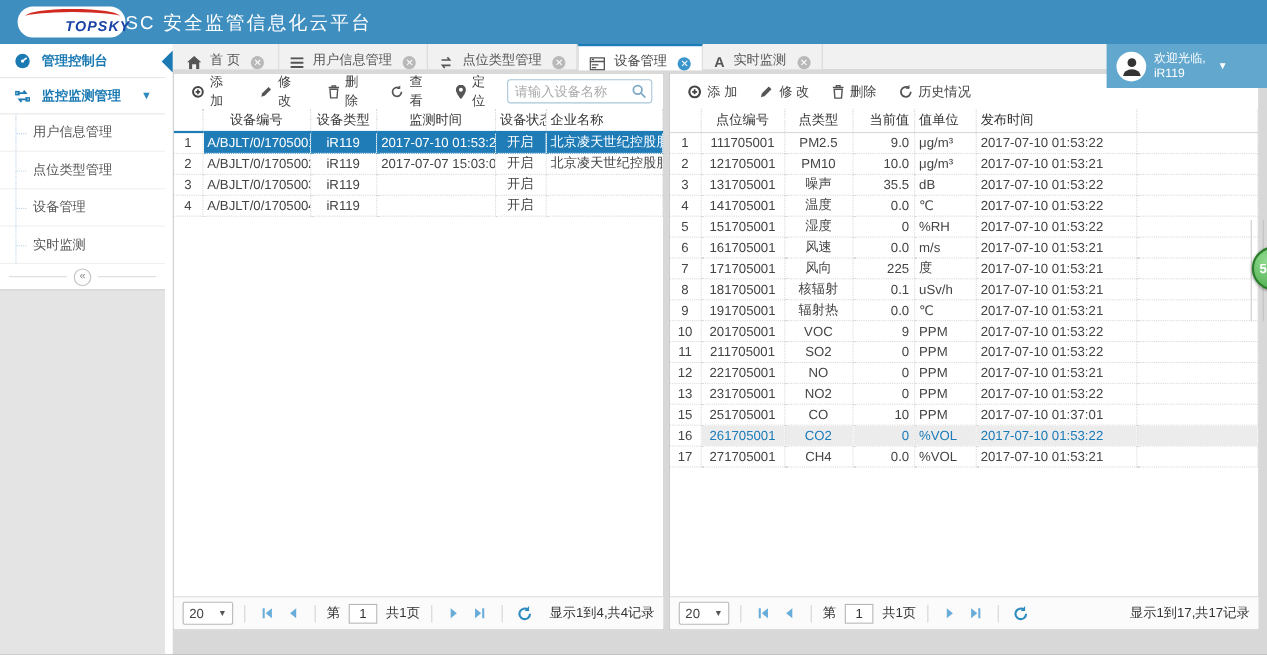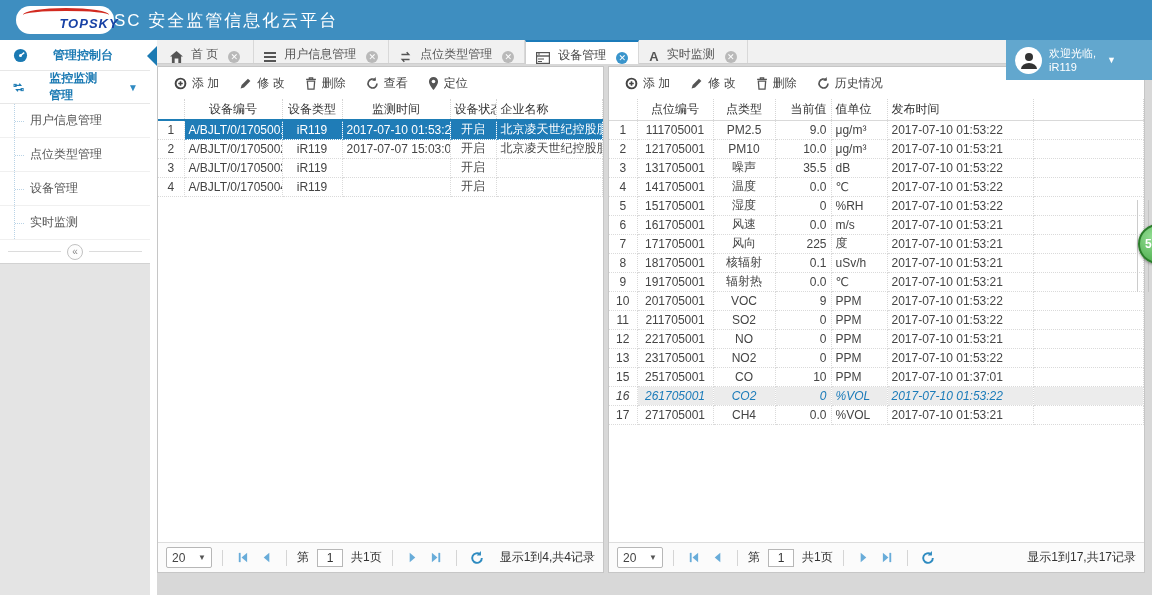--- a/index.html
+++ b/index.html
@@ -21,22 +21,22 @@
              display:flex; align-items:center; gap:7px; padding-left:9px;margin-top:40px; }
   .avatar { width:27px; height:27px; border-radius:50%; background:#fff; flex:0 0 auto;
             display:flex; align-items:center; justify-content:center; overflow:hidden; }
   .welcome { color:#fff; font-size:11px; line-height:14px; }
   .user-caret { color:#fff; font-size:9px; margin-left:4px; }
 
   
   .sidebar { position:absolute; top:40px; left:0; width:150px; bottom:0; background:#fff;
              display:flex; flex-direction:column; z-index:5; }
   .gutter { position:absolute; top:40px; left:150px; width:7px; bottom:0; background:#fff; z-index:4; }
-  .side-item { height:31px; display:flex; align-items:center; padding-left:13px; gap:25px;
-               color:#1b7ab3; font-weight:bold; border-bottom:1px solid #e7e7e7; position:relative; }
+  .side-item { height:31px; display:flex; align-items:center; padding-left:13px; gap:10px;
+               color:#1b7ab3; font-weight:bold; border-bottom:1px solid #e7e7e7; position:relative;text-align:center; }
   .side-item.second { height:33px; }
   .side-chevron { margin-left:auto; margin-right:12px; color:#2f8ac2; font-size:10px; }
   .active-arrow { position:absolute; left:146px; top:6px; width:0; height:0; z-index:6;
                   border-top:10px solid transparent; border-bottom:10px solid transparent;
                   border-right:10px solid #1b7ab3; }
   .side-sub { height:34px; display:flex; align-items:center; padding-left:30px; color:#555;
               border-bottom:1px solid #f0f0f0; position:relative; }
   .side-sub::before { content:""; position:absolute; left:14px; top:0; bottom:0;
                       border-left:1px dotted #b9d3e6; }
   .side-sub::after { content:""; position:absolute; left:15px; top:17px; width:9px;
@@ -81,21 +81,21 @@
   .grid th { height:21px; font-weight:normal; color:#333; background:#fff; padding:0 4px;
              border-right:1px dotted #d5d5d5; border-bottom:1px solid #d9d9d9;
              white-space:nowrap; overflow:hidden; }
   #panel-left .grid th { border-bottom:2px solid #1e7db6; }
   .grid td { height:19px; color:#444; padding:0 4px; border-right:1px dotted #dadada;
              border-bottom:1px dotted #dadada; white-space:nowrap; overflow:hidden; }
   .grid td.cell-num { text-align:center; background:#fff; color:#444; }
   .a-c { text-align:center; } .a-l { text-align:left; } .a-r { text-align:right; }
   tr.row-selected td:not(.cell-num) { background:#1f7cb7; color:#fff;
       border-right-color:#5aa1cd; border-bottom-color:#5aa1cd; }
-  tr.row-hover td { background:#ececec; color:#1b7bb9;font-style:italic; }
+  tr.row-hover td { background:#ececec; color:#1b7bb9; }
   tr.row-hover td.cell-num { color:#444; }
 
   
   .pagination { height:30px; flex:0 0 30px; border-top:1px solid #ddd; background:#fbfbfb;
                 display:flex; align-items:center; padding:4px 8px; gap:5px; }
   .pgsel { width:46px; height:21px; border:1px solid #b7b7b7; border-radius:2px; background:#fff;
            display:flex; align-items:center; justify-content:space-between; padding:0 5px; color:#444; }
   .pgsel .sel-caret { font-size:8px; color:#555; }
   .pg-divider { width:1px; height:16px; background:#d5d5d5; margin:0 5px; }
   .pg-btn { display:flex; align-items:center; padding:0 3px; }
@@ -245,20 +245,27 @@
           </svg>
         <span>查看</span>
       </div>
       <div class="tbtn">
         <svg width="11" height="13" viewBox="0 0 12 16">
             <path d="M6 0a5.6 5.6 0 0 0-5.6 5.6C.4 10 6 16 6 16s5.6-6 5.6-10.4A5.6 5.6 0 0 0 6 0z" fill="#555"></path>
             <circle cx="6" cy="5.6" r="2.2" fill="#fff"></circle>
           </svg>
         <span>定位</span>
       </div>
+      <div class="search-wrap">
+        <input class="search-input" type="text" placeholder="请输入设备名称" style="">
+        <svg class="search-ic" width="14" height="14" viewBox="0 0 16 16">
+            <circle cx="6.5" cy="6.5" r="4.5" fill="none" stroke="#7da9c6" stroke-width="1.8"></circle>
+            <path d="M10 10l4.5 4.5" stroke="#7da9c6" stroke-width="1.8"></path>
+          </svg>
+      </div>
     </div>
     <div class="grid-wrap">
       <table class="grid">
         <colgroup>
             <col style="width:26px">
             <col style="width:98px">
             <col style="width:60px">
             <col style="width:108px">
             <col style="width:46px">
             <col>

